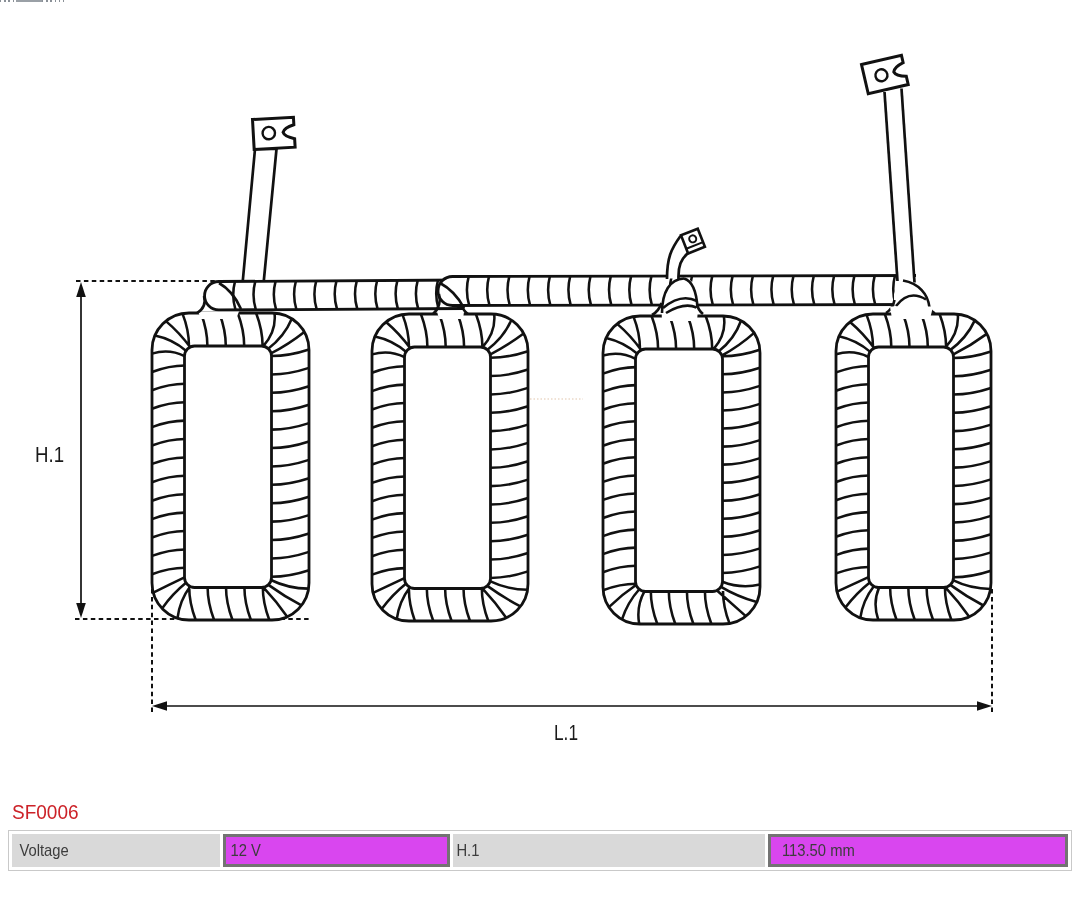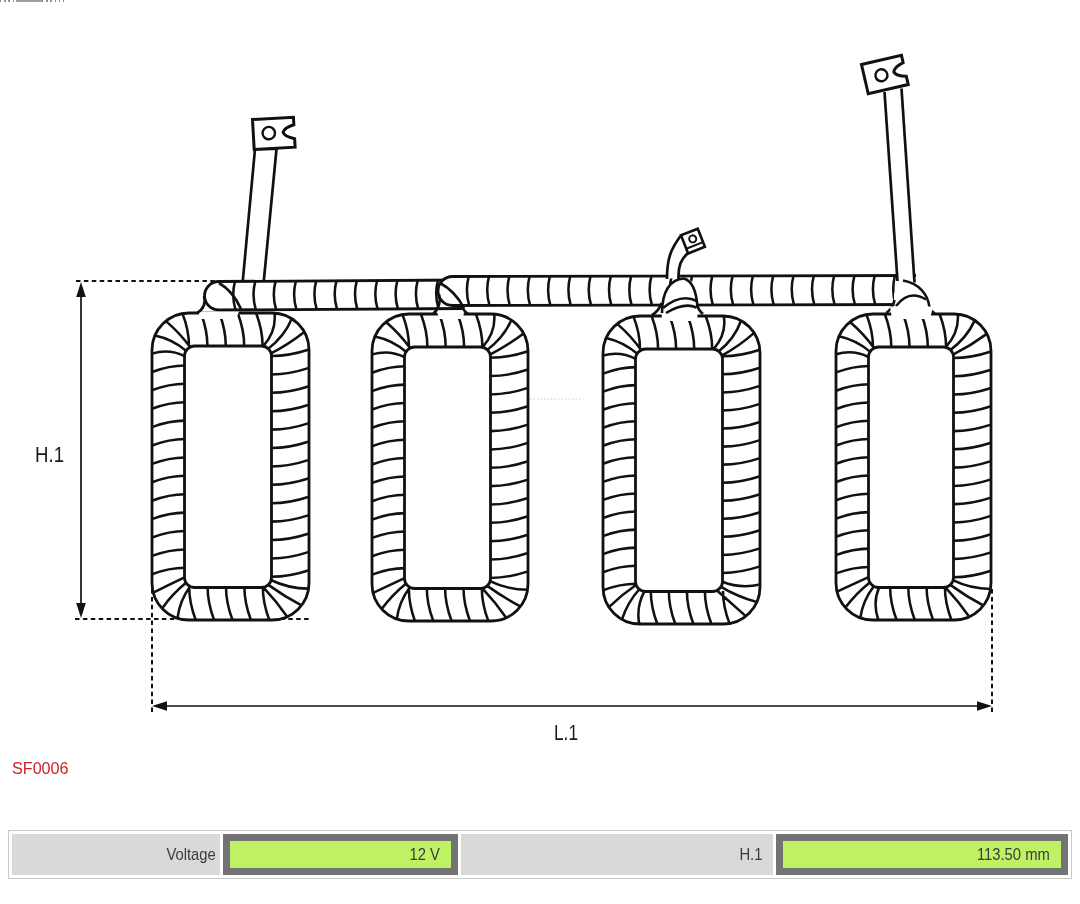--- a/index.html
+++ b/index.html
@@ -1,28 +1,28 @@
 <!DOCTYPE html>
 <html><head>
 <meta charset="utf-8">
 <style>
 html,body{margin:0;padding:0;background:#fff;width:1080px;height:904px;overflow:hidden;}
 body{font-family:"Liberation Sans",sans-serif;}
 #art{position:absolute;left:0;top:0;}
 .artifact{position:absolute;left:0;top:0;width:64px;height:2px;
 background:repeating-linear-gradient(90deg,#8a9097 0 1.5px,rgba(255,255,255,0) 1.5px 4.2px);}
 .artifact2{position:absolute;left:16px;top:0;width:26px;height:2px;background:#9aa0a6;}
-.sku{position:absolute;left:12px;top:759px;font-size:17px;color:#cc2228;}
+.sku{position:absolute;left:12px;top:801px;font-size:20px;color:#cc2228;}
 .sku span{display:inline-block;transform:scaleX(0.95);transform-origin:0 50%;}
 .tblwrap{position:absolute;left:8px;top:830px;width:1062px;border:1px solid #c9c9c9;}
 table.specs{width:100%;table-layout:fixed;border-collapse:separate;border-spacing:3px;background:#fff;}
-table.specs td{font-size:17px;color:#3c3c3c;padding:0 11px 0 0;height:27px;text-align:right;vertical-align:middle;}
+table.specs td{font-size:17px;color:#3c3c3c;padding:0 11px 0 0;height:27px;vertical-align:middle;}
 td.lab{background:#d9d9d9;}
 table.specs td.lab1{padding-right:4px;}
-td.val{background:#bef264;border:7px solid #737373;}
+td.val{background:#d946ef;border:3px solid #737373;}
 td span{display:inline-block;transform:scaleX(0.87);transform-origin:100% 50%;}
 </style>
 </head>
 <body>
 <div id="art"><svg width="1080" height="904" viewBox="0 0 1080 904">
 <line x1="76" y1="281" x2="595" y2="281" stroke="#111" stroke-width="2" stroke-dasharray="4.5 3.4" fill="none"></line>
 <line x1="75" y1="619" x2="310" y2="619" stroke="#111" stroke-width="2" stroke-dasharray="4.5 3.4" fill="none"></line>
 <line x1="152" y1="589" x2="152" y2="714" stroke="#111" stroke-width="2" stroke-dasharray="4.5 3.4" fill="none"></line>
 <line x1="992" y1="589" x2="992" y2="714" stroke="#111" stroke-width="2" stroke-dasharray="4.5 3.4" fill="none"></line>
 <line x1="81" y1="290" x2="81" y2="611" stroke="#111" stroke-width="1.7"></line>

